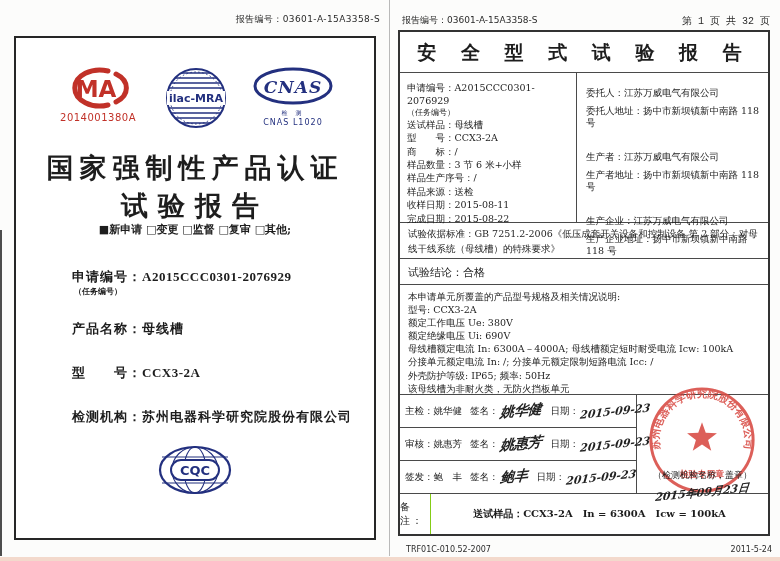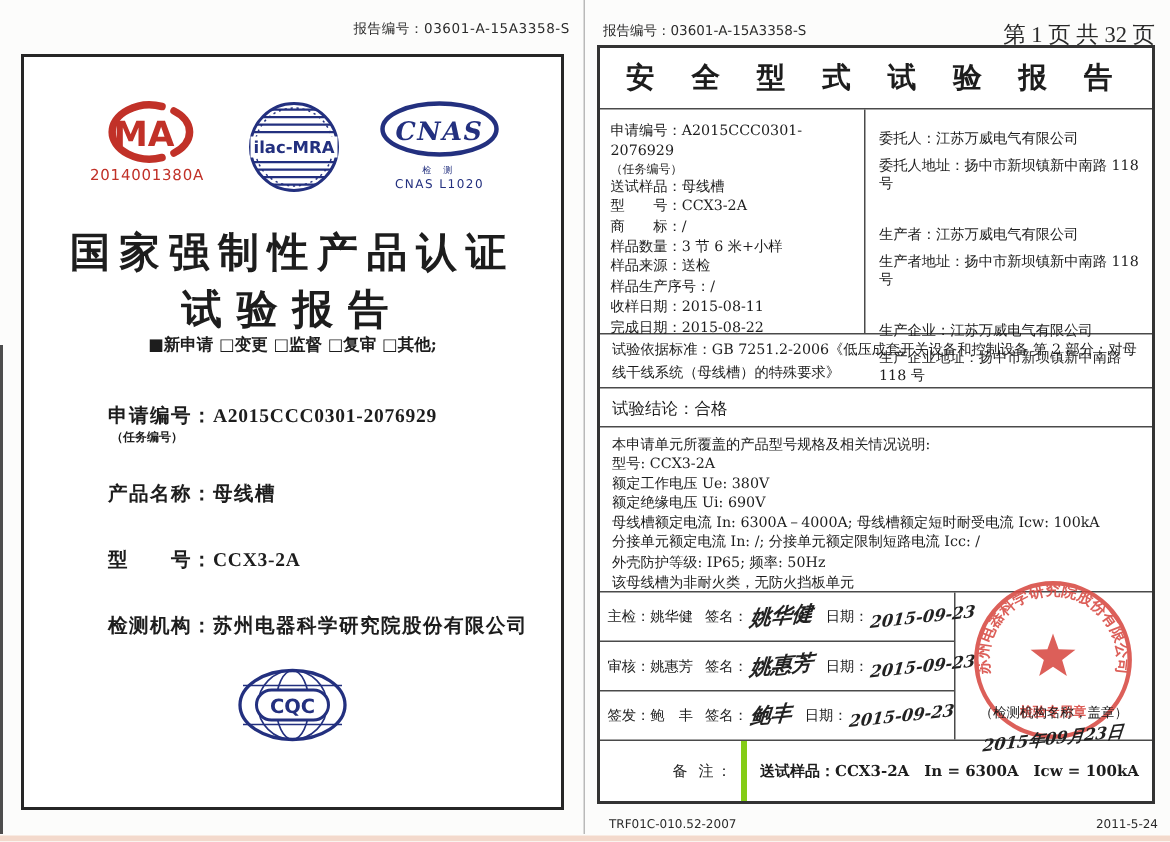--- a/index.html
+++ b/index.html
@@ -33,21 +33,21 @@
 
   .pl-field { position:absolute; left:56px; font-size:13px; font-weight:600; letter-spacing:1px; }
   .pl-field b { font-family:"Liberation Serif", serif; font-weight:700; letter-spacing:.5px; }
   .pl-note { position:absolute; left:58px; font-size:8px; font-weight:600; }
   .f1 { top:230px; } .n1 { top:248px; } .f2 { top:282px; } .f3 { top:326px; } .f4 { top:370px; }
   .cqc-wrap { position:absolute; top:406px; left:0; width:100%; display:flex; justify-content:center; }
 
   
   .page-right { position:absolute; left:392px; top:0; width:388px; height:561px; }
   .pr-report-no { position:absolute; top:14px; left:10px; font-size:9px; font-family:"DejaVu Sans", sans-serif; color:#2a2a2a; }
-  .pr-page-no { position:absolute; top:14px; right:10px; font-size:15px; font-family:Liberation Serif, serif; color:#2a2a2a;margin-left:20px; }
+  .pr-page-no { position:absolute; top:14px; right:10px; font-size:10px; font-family:Liberation Mono, monospace; color:#2a2a2a;margin-left:20px; }
   .pr-table { position:absolute; left:6px; top:30px; width:372px; border:2px solid #333; background:#fff; }
   .sec { border-top:1px solid #4a4a4a; }
   .sec:first-child { border-top:none; }
 
   .sec-title { height:40px; line-height:40px; text-align:center; font-size:19px; font-weight:700; letter-spacing:9px; }
 
   .sec-info { display:flex; height:150px; }
   .info-left { width:177px; border-right:1px solid #4a4a4a; padding:8px 6px 0 7px; font-size:9.5px; line-height:13.4px; }
   .info-left .small-note { font-size:8px; line-height:10px; }
   .info-right { flex:1; padding:14px 6px 0 9px; font-size:9.5px; }
@@ -65,21 +65,21 @@
   .sign-row:last-child { border-bottom:none; }
   .sign-row .lbl { margin-left:8px; }
   .script { display:inline-block; font-style:italic; transform:rotate(-5deg) skewX(-10deg); font-size:14px; font-weight:600; color:#222; margin:0 1px; }
   .script.date { font-size:11px; transform:rotate(-6deg) skewX(-12deg); }
   .seal-cell { flex:1; position:relative; }
   .seal-caption { position:absolute; top:74px; left:0; width:100%; text-align:center; font-size:9px; }
   .seal-date { position:absolute; top:86px; left:0; width:100%; text-align:center; }
   .seal-svg { position:absolute; top:-14px; left:6px; opacity:.88; }
 
   .sec-remark { display:flex; height:41px; }
-  .remark-label { width:54px; border-right:4px solid #84cc16; display:flex; align-items:center; justify-content:center; font-size:10px; letter-spacing:2px;margin-left:44px; }
+  .remark-label { width:31px; border-right:1px solid #84cc16; display:flex; align-items:center; justify-content:center; font-size:10px; letter-spacing:2px; }
   .remark-content { flex:1; display:flex; align-items:center; justify-content:center; font-size:10px; font-weight:600; }
 
   .pr-footer-left { position:absolute; bottom:7px; left:14px; font-size:8px; font-family:"DejaVu Sans", sans-serif; color:#2a2a2a; }
   .pr-footer-right { position:absolute; bottom:7px; right:8px; font-size:8px; font-family:"DejaVu Sans", sans-serif; color:#2a2a2a; }
   svg text { font-family:"DejaVu Sans", sans-serif; }
 </style>
 </head>
 <body>
 
 <div class="scan-edge"></div>
@@ -178,22 +178,22 @@
     <div class="sec sec-title">安 全 型 式 试 验 报 告</div>
 
     <div class="sec sec-info">
       <div class="info-left">
         <div>申请编号：A2015CCC0301-2076929</div>
         <div class="small-note">（任务编号）</div>
         <div>送试样品：母线槽</div>
         <div>型　　号：CCX3-2A</div>
         <div>商　　标：/</div>
         <div>样品数量：3 节 6 米+小样</div>
+        <div>样品生产序号：/</div>
         <div>样品来源：送检</div>
-        <div>样品生产序号：/</div>
         <div>收样日期：2015-08-11</div>
         <div>完成日期：2015-08-22</div>
       </div>
       <div class="info-right">
         <div class="ln">委托人：江苏万威电气有限公司</div>
         <div class="ln gap-s">委托人地址：扬中市新坝镇新中南路 118 号</div>
         <div class="ln gap-l">生产者：江苏万威电气有限公司</div>
         <div class="ln gap-s">生产者地址：扬中市新坝镇新中南路 118 号</div>
         <div class="ln gap-l">生产企业：江苏万威电气有限公司</div>
         <div class="ln gap-s">生产企业地址：扬中市新坝镇新中南路 118 号</div>

